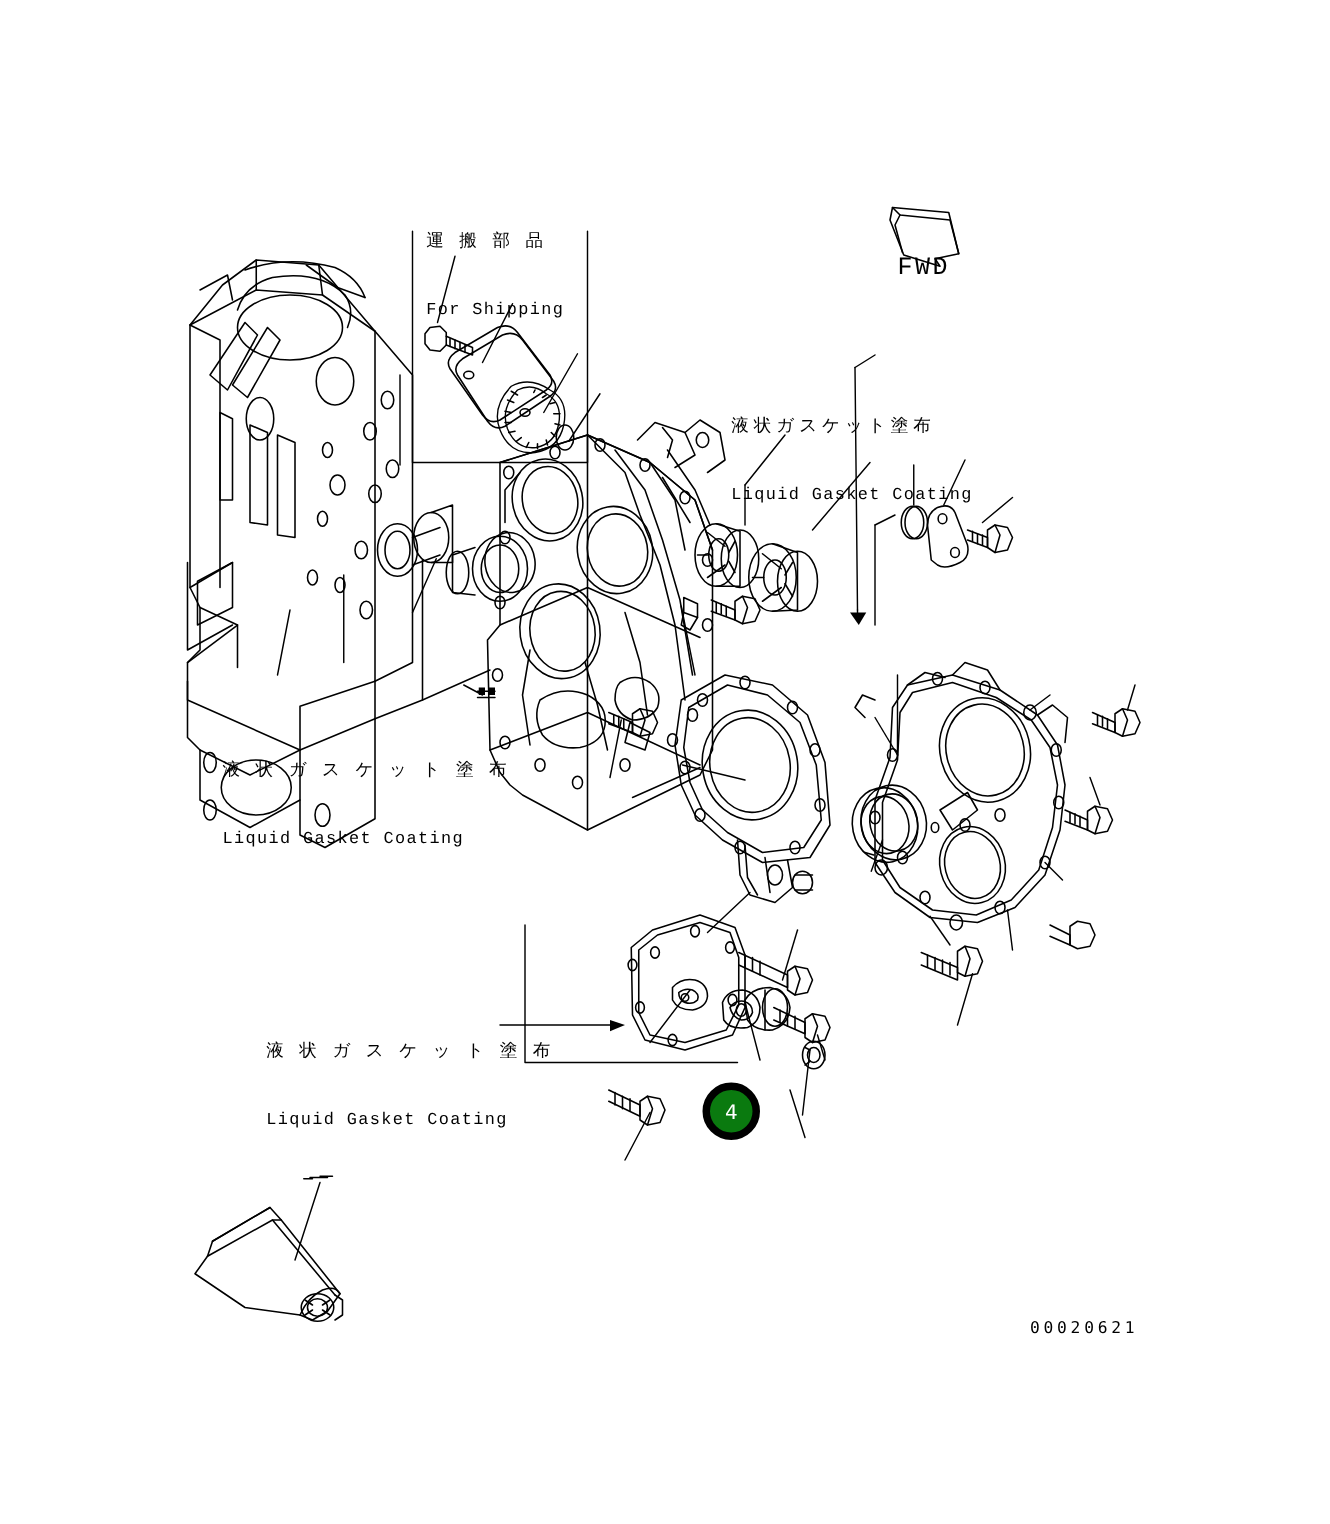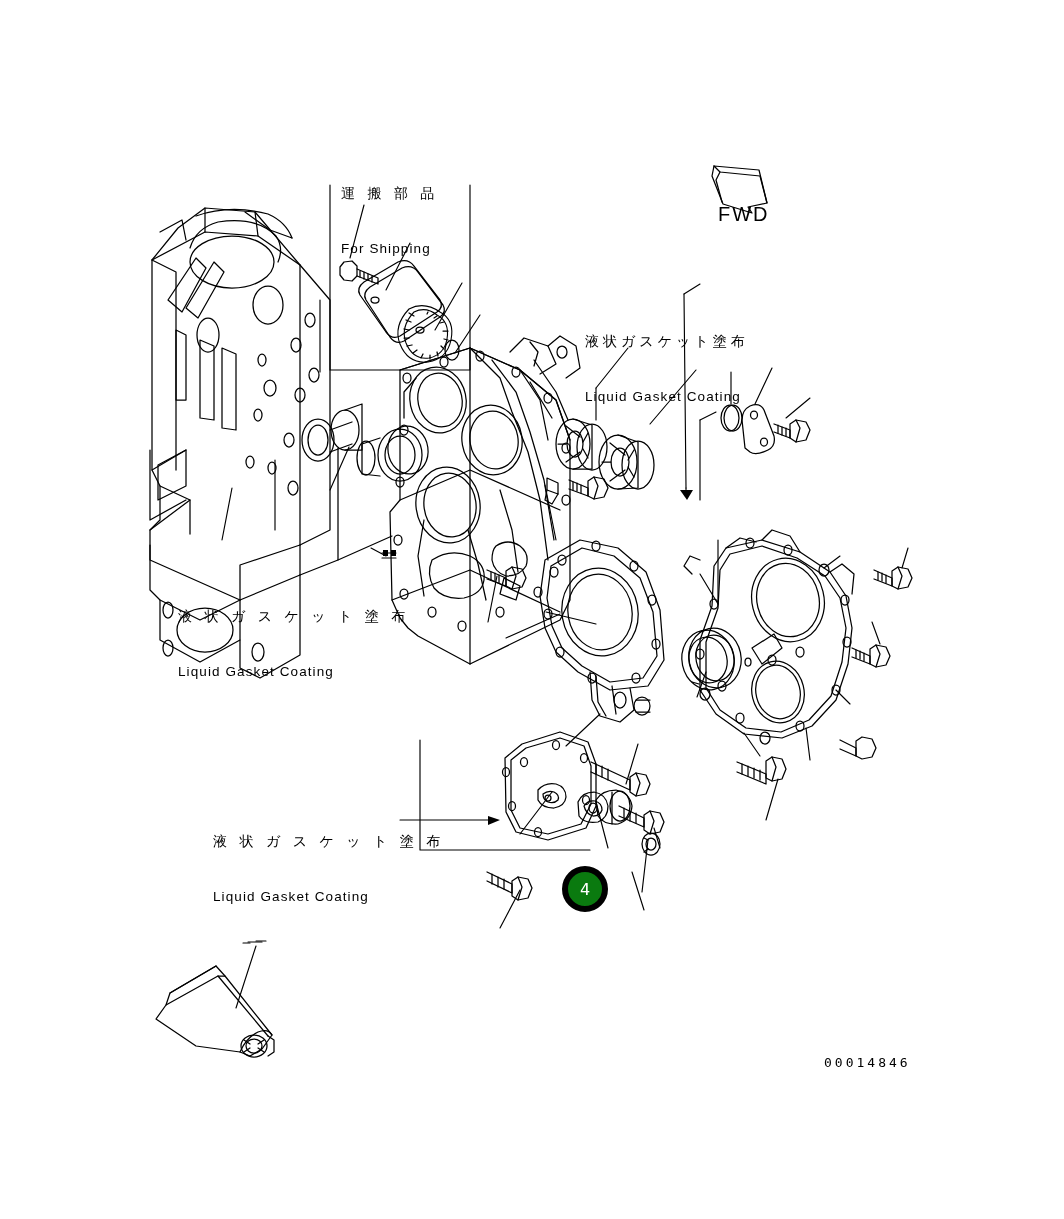--- a/index.html
+++ b/index.html
@@ -10,21 +10,21 @@
     position:relative;overflow:hidden;
   }
   #sheet{position:absolute;left:0;top:0;width:1064px;height:1046px;background:#fff;}
   svg.layer{position:absolute;left:0;top:0;width:1064px;height:1219px;}
   .lbl{position:absolute;white-space:pre;color:#000;}
   .lbl .jp{
     font-family:"DejaVu Sans", sans-serif;
     font-size:14px;letter-spacing:4px;line-height:18px;display:block;
   }
   .lbl .en{
-    font-family:Liberation Sans, sans-serif;
+    font-family:Liberation Mono, monospace;
     font-size:13.5px;letter-spacing:1.1px;line-height:17px;display:block;
   }
   .partno{
     position:absolute;
     font-family:"DejaVu Sans Mono","Liberation Mono",monospace;
     font-size:13px;letter-spacing:3px;color:#000;white-space:pre;
   }
   .callout{
     position:absolute;border-radius:50%;
     display:flex;align-items:center;justify-content:center;
@@ -468,15 +468,15 @@
   </div>
 
   <div class="lbl" style="left:718px;top:168px;">
     <span class="en" style="font-size:20px;letter-spacing:2px;">FWD</span>
   </div>
 
   <div class="callout" style="left:562px;top:866px;width:46px;height:46px;background:#0a7a0f;border:6px solid #000000;box-sizing:border-box;">
     <span>4</span>
   </div>
 
-  <div class="partno" style="left:824px;top:1055px;">00014846</div>
+  <div class="partno" style="left:824px;top:1055px;">00020621</div>
 
 </div>
 
 </body></html>

